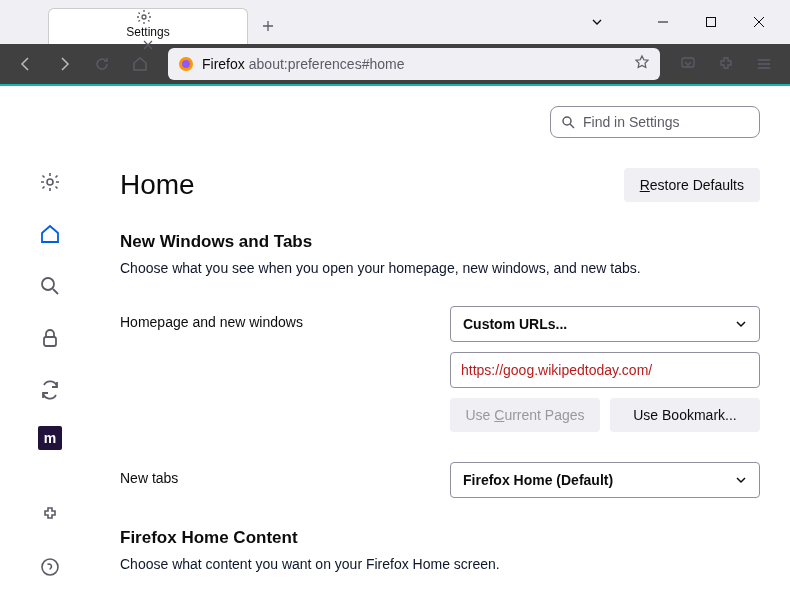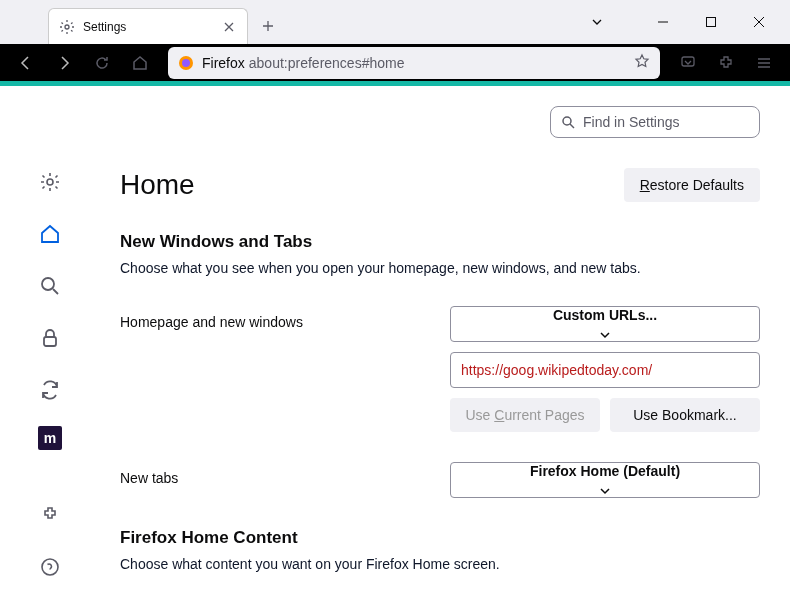--- a/index.html
+++ b/index.html
@@ -1,30 +1,30 @@
 <!DOCTYPE html>
 <html><head>
 <meta charset="utf-8">
 <style>
 * { margin: 0; padding: 0; box-sizing: border-box; font-family: -apple-system, BlinkMacSystemFont, "Segoe UI", sans-serif; }
 body { width: 790px; height: 599px; background: #fff; overflow: hidden; position: relative; }
 
 
 .titlebar { height: 44px; background: #f0f0f4; display: flex; align-items: flex-end; }
-.tab { margin-left: 48px; height: 36px; background: #fff; border-radius: 6px 6px 0 0; display: flex; align-items: center; padding: 0 10px; min-width: 200px; border: 1px solid #ccc; border-bottom: none; position: relative; }
+.tab { margin-left: 48px; height: 36px; background: #fff; border-radius: 6px 6px 0 0; display: flex; align-items: center; padding: 0 10px; min-width: 200px; border: 1px solid #ccc; border-bottom: none; position: relative; flex-direction: column; }
 .tab-icon { width: 16px; height: 16px; margin-right: 8px; }
 .tab-title { font-size: 12px; color: #0c0c0d; flex: 1; }
 .tab-close { width: 16px; height: 16px; display: flex; align-items: center; justify-content: center; cursor: pointer; }
 .newtab { width: 28px; height: 28px; display: flex; align-items: center; justify-content: center; margin-left: 6px; margin-bottom: 4px; cursor: pointer; border-radius: 4px; }
 .win-controls { margin-left: auto; display: flex; align-items: center; height: 44px; padding-right: 8px; gap: 2px;}
 .win-btn { width: 46px; height: 32px; display: flex; align-items: center; justify-content: center; cursor: pointer; }
 .chev-down { margin-right: 18px; }
 
 
-.toolbar { height: 42px; background: #000000; border-bottom: 5px solid #14b8a6; display: flex; align-items: center; padding: 0 10px; gap: 6px; }
+.toolbar { height: 42px; background: #404040; border-bottom: 2px solid #14b8a6; display: flex; align-items: center; padding: 0 10px; gap: 6px; }
 .tbtn { width: 32px; height: 32px; display: flex; align-items: center; justify-content: center; border-radius: 4px; cursor: pointer; color: #5b5b66; }
 .tbtn.disabled { color: #bbb; cursor: default; }
 .urlbar { flex: 1; height: 32px; background: #f0f0f4; border-radius: 6px; display: flex; align-items: center; padding: 0 10px; margin: 0 6px; }
 .urlbar-text { font-size: 14px; color: #5b5b66; flex: 1; }
 .urlbar-prefix { font-size: 14px; color: #0c0c0d; margin-right: 4px; }
 .ff-logo { width: 16px; height: 16px; margin-right: 8px; }
 .urlbar-star { color: #5b5b66; }
 
 
 .content { display: flex; height: calc(599px - 86px); }
@@ -44,21 +44,21 @@
 .page-title { font-size: 28px; font-weight: 300; color: #0c0c0d; }
 .restore-btn { height: 34px; padding: 0 16px; background: #f0f0f4; border: none; border-radius: 4px; font-size: 14px; color: #0c0c0d; cursor: pointer; }
 .restore-btn .ul { text-decoration: underline; }
 
 .section-title { font-size: 17px; font-weight: 600; color: #0c0c0d; margin-bottom: 8px; }
 .section-desc { font-size: 14px; color: #0f172a; margin-bottom: 30px; }
 
 .form-row { display: flex; align-items: flex-start; margin-bottom: 30px; }
 .form-label { width: 330px; font-size: 14px; color: #0c0c0d; padding-top: 8px; }
 .form-controls { flex: 1; display: flex; flex-direction: column; gap: 10px; }
-.dropdown { height: 36px; border: 1px solid #8f8f9d; border-radius: 4px; background: #fff; display: flex; align-items: center; justify-content: space-between; padding: 0 12px; font-size: 14px; color: #0c0c0d; cursor: pointer; flex-direction: column; }
+.dropdown { height: 36px; border: 1px solid #8f8f9d; border-radius: 4px; background: #fff; display: flex; align-items: center; justify-content: space-between; padding: 0 12px; font-size: 14px; color: #0c0c0d; cursor: pointer; }
 .dropdown .bold { font-weight: 600; }
 .text-input { height: 36px; border: 1px solid #8f8f9d; border-radius: 4px; padding: 0 10px; font-size: 14px; color: #b91c1c; }
 .btn-row { display: flex; gap: 10px; }
 .btn { flex: 1; height: 34px; background: #f0f0f4; border: none; border-radius: 4px; font-size: 14px; color: #0c0c0d; cursor: pointer; white-space: nowrap; overflow: hidden; text-overflow: ellipsis; padding: 0 8px;}
 .btn.disabled { color: #999; cursor: default; }
 .btn .ul { text-decoration: underline; }
 
 svg { flex-shrink: 0; }
 </style>
 </head>

